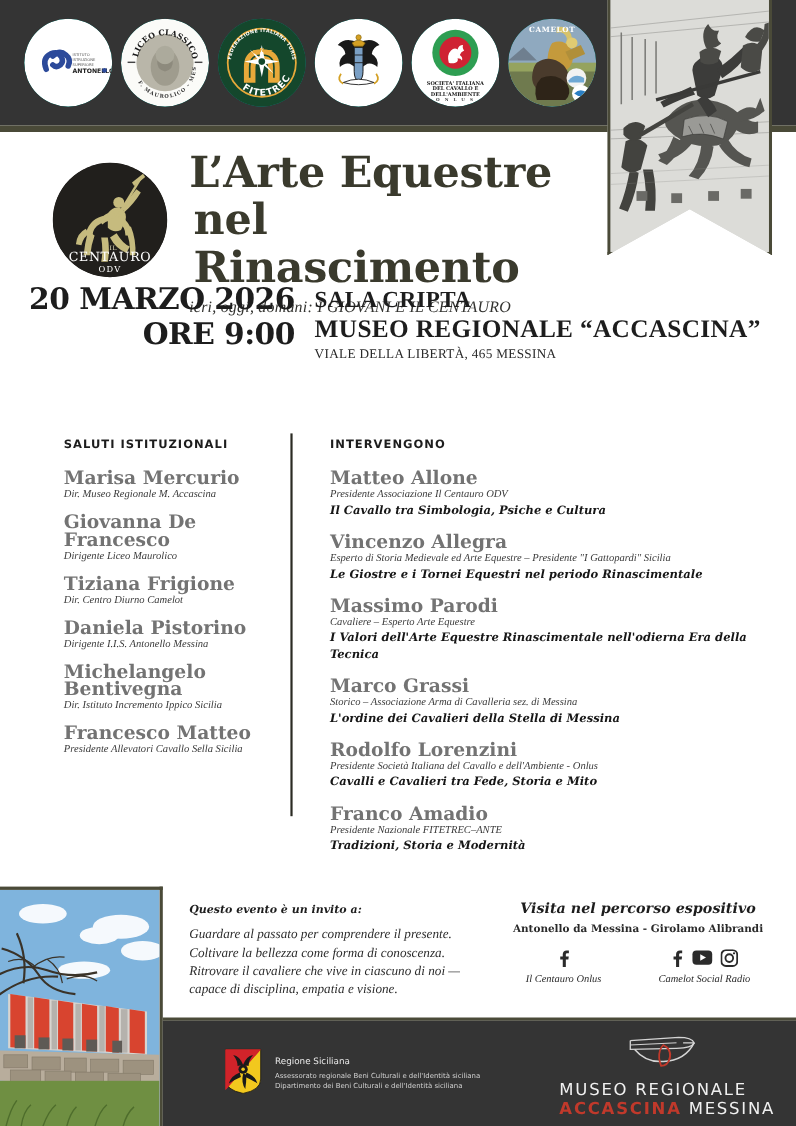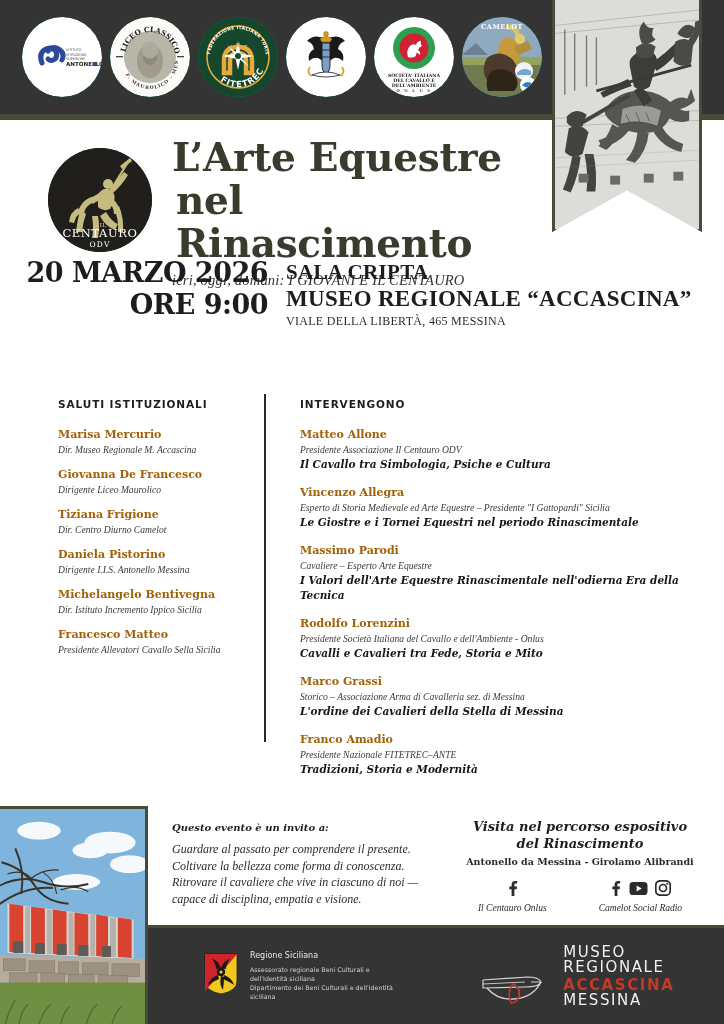--- a/index.html
+++ b/index.html
@@ -179,23 +179,23 @@
     font-weight: bold;
     font-size: 10.5px;
     letter-spacing: 0.9px;
     color: #1d1d1d;
     margin-bottom: 17px;
   }
   .person { margin-bottom: 11px; }
   .person-name {
     font-family: "DejaVu Serif", serif;
     font-weight: bold;
-    font-size: 11px;
+    font-size: 17px;
     line-height: 16px;
-    color: #a16207;
+    color: #737373;
   }
   .person-role {
     font-family: "Liberation Serif", serif;
     font-style: italic;
     font-size: 9.6px;
     line-height: 13px;
     color: #3b3b3b;
   }
   .person-topic {
     font-family: "DejaVu Serif", serif;
@@ -315,23 +315,24 @@
     margin-bottom: 5px;
   }
   .region-sub {
     font-family: "DejaVu Sans", sans-serif;
     font-size: 6.3px;
     line-height: 9px;
     color: #d2d2d2;
   }
   .footer-right {
     display: flex;
-    align-items: flex-end;
+    align-items: center;
     margin-left: 72px;
     gap: 8px;
+    flex-direction: column;
   }
   .museo-text { line-height: 1; }
   .museo-l1 {
     font-family: "DejaVu Sans", sans-serif;
     font-size: 15px;
     letter-spacing: 1.6px;
     color: #f0f0f0;
   }
   .museo-l2 {
     font-family: "DejaVu Sans", sans-serif;
@@ -629,28 +630,28 @@
           <div class="person-name">Vincenzo Allegra</div>
           <div class="person-role">Esperto di Storia Medievale ed Arte Equestre – Presidente "I Gattopardi" Sicilia</div>
           <div class="person-topic">Le Giostre e i Tornei Equestri nel periodo Rinascimentale</div>
         </div>
         <div class="person">
           <div class="person-name">Massimo Parodi</div>
           <div class="person-role">Cavaliere – Esperto Arte Equestre</div>
           <div class="person-topic">I Valori dell'Arte Equestre Rinascimentale nell'odierna Era della Tecnica</div>
         </div>
         <div class="person">
+          <div class="person-name">Marco Grassi</div>
+          <div class="person-role">Storico – Associazione Arma di Cavalleria sez. di Messina</div>
+          <div class="person-topic">L'ordine dei Cavalieri della Stella di Messina</div>
+        </div>
+        <div class="person">
           <div class="person-name">Rodolfo Lorenzini</div>
           <div class="person-role">Presidente Società Italiana del Cavallo e dell'Ambiente - Onlus</div>
           <div class="person-topic">Cavalli e Cavalieri tra Fede, Storia e Mito</div>
-        </div>
-        <div class="person">
-          <div class="person-name">Marco Grassi</div>
-          <div class="person-role">Storico – Associazione Arma di Cavalleria sez. di Messina</div>
-          <div class="person-topic">L'ordine dei Cavalieri della Stella di Messina</div>
         </div>
         <div class="person">
           <div class="person-name">Franco Amadio</div>
           <div class="person-role">Presidente Nazionale FITETREC–ANTE</div>
           <div class="person-topic">Tradizioni, Storia e Modernità</div>
         </div>
       </div>
   </div>
 
   <div class="photo">
@@ -731,21 +732,20 @@
     <div id="invite-lines">
         <div class="invite-line">Guardare al passato per comprendere il presente.</div>
         <div class="invite-line">Coltivare la bellezza come forma di conoscenza.</div>
         <div class="invite-line">Ritrovare il cavaliere che vive in ciascuno di noi —</div>
         <div class="invite-line">capace di disciplina, empatia e visione.</div>
       </div>
   </div>
 
   <div class="visit">
     <div class="visit-title">Visita nel percorso espositivo</div>
-    <div class="visit-title">del Rinascimento</div>
     <div class="visit-sub">Antonello da Messina - Girolamo Alibrandi</div>
     <div class="social-row" id="social-row">
         <div class="social-group">
           <div class="social-icons">
             <span><svg width="13" height="16" viewBox="0 0 13 16">
                 <path d="M8.4 16V9.2h2.3l.35-2.7H8.4V4.8c0-.78.22-1.31 1.34-1.31h1.43V1.08C10.92 1.04 10.07 1 9.08 1 7.01 1 5.6 2.26 5.6 4.58V6.5H3.3v2.7h2.3V16z" fill="#2b2b2b"></path>
               </svg></span>
           </div>
           <div class="social-label">Il Centauro Onlus</div>
         </div>

